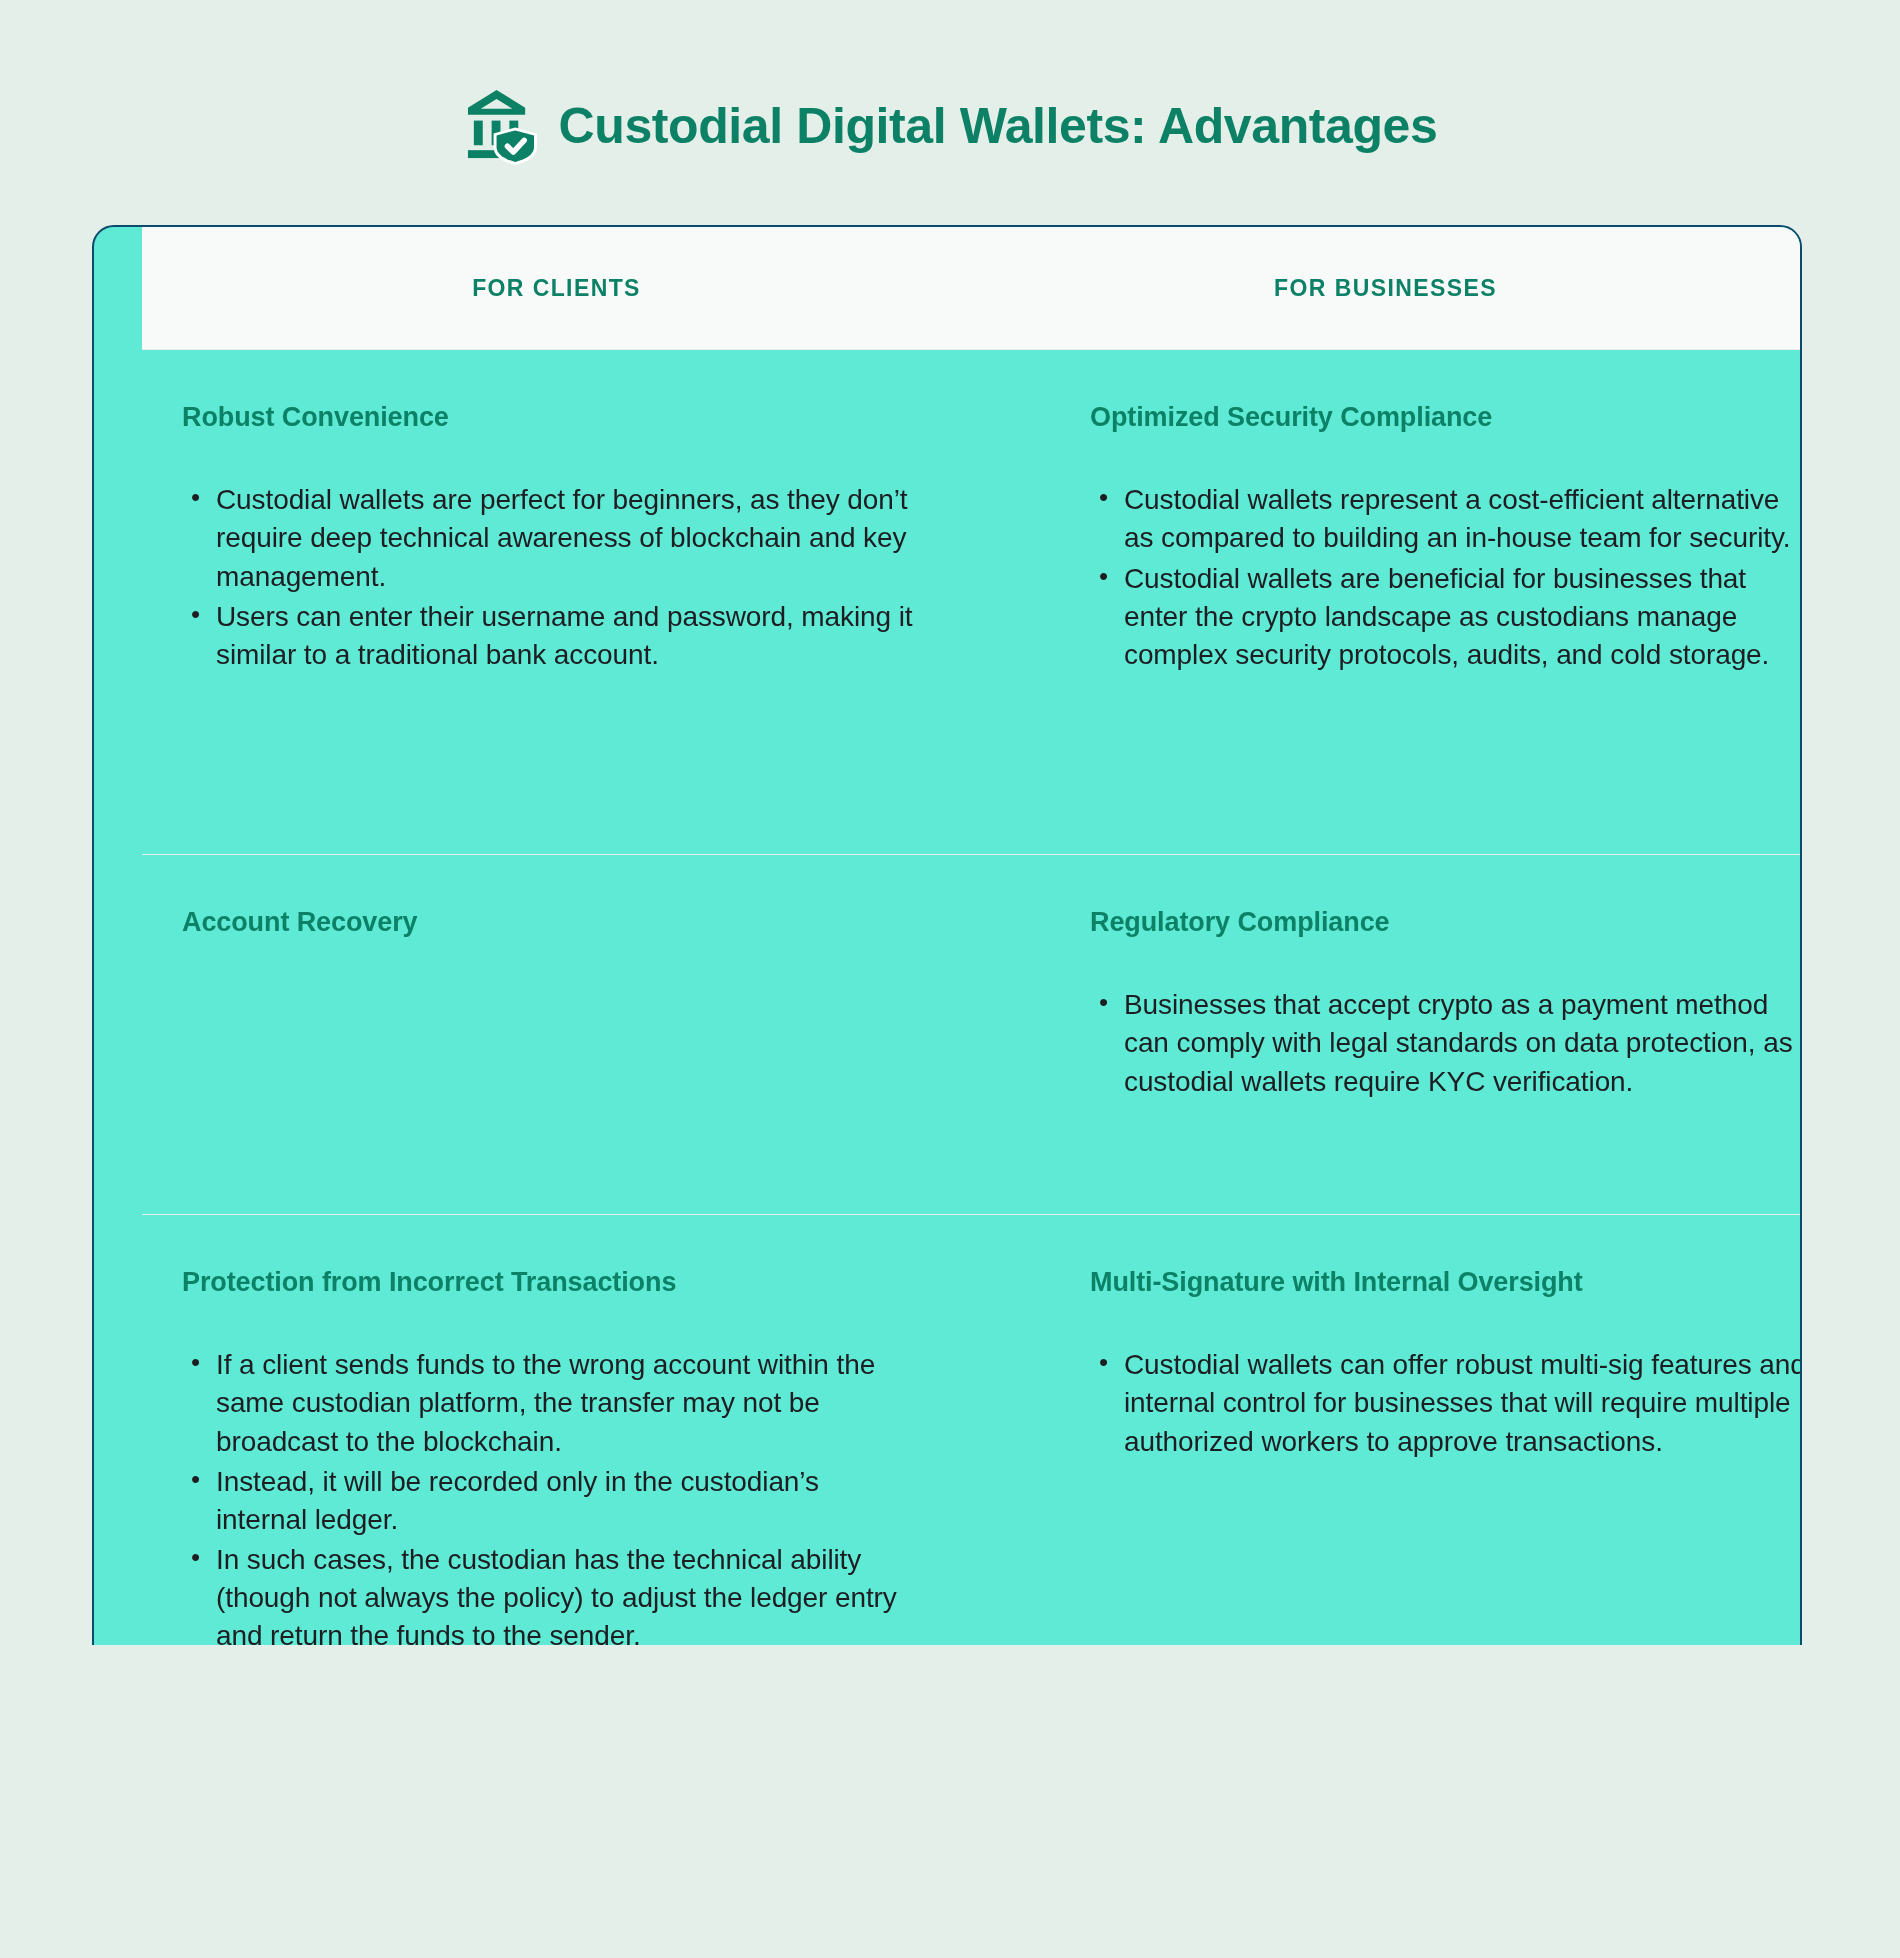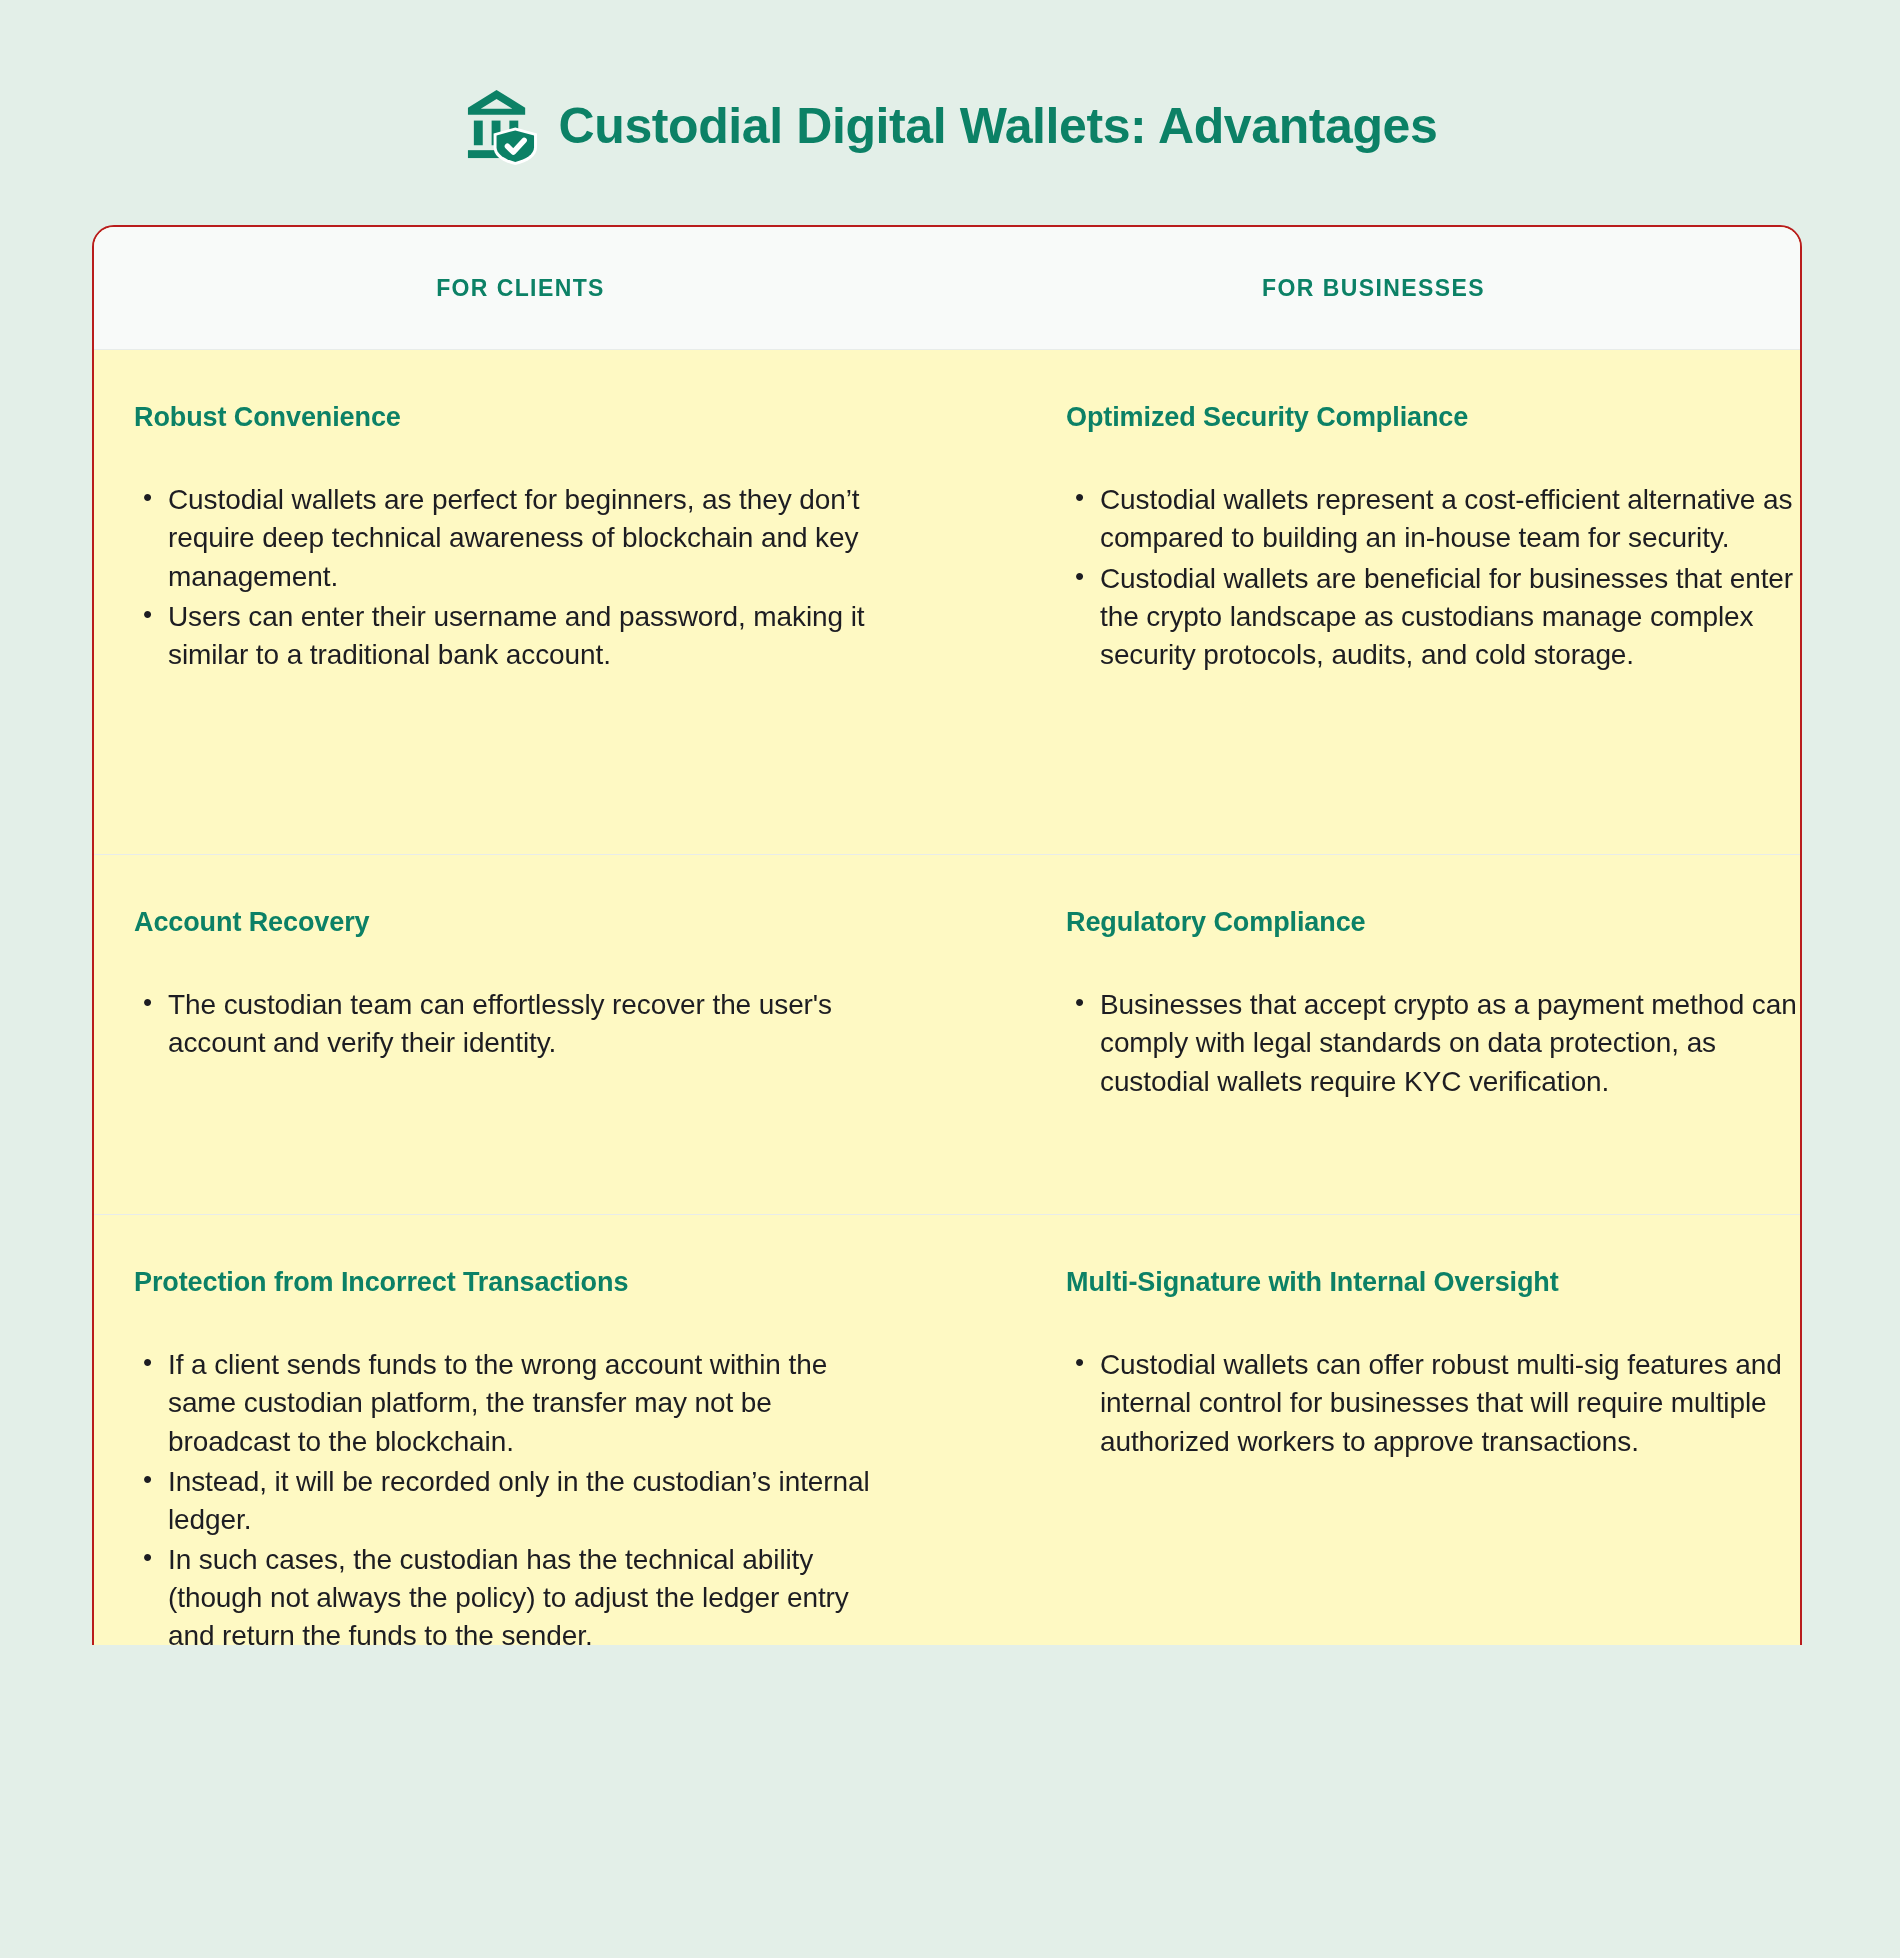--- a/index.html
+++ b/index.html
@@ -51,26 +51,27 @@
     white-space: nowrap;
   }
 
   
   .card {
     position: absolute;
     left: 92px;
     top: 225px;
     width: 1710px;
     height: 1640px;
-    background: #fef9c3;
-    border: 2px solid #b91c1c;
+    background: #5eead4;
+    border: 2px solid #0c4a6e;
     border-radius: 22px;
     overflow: hidden;
     display: flex;
     flex-direction: column;
+    padding-left: 48px;
   }
 
   
   .col-head {
     flex: 0 0 auto;
     height: 123px;
     background: #f8faf9;
     border-bottom: 1px solid #e8ecea;
     display: flex;
     align-items: center;
@@ -201,23 +202,20 @@
           <ul class="bullets">
             <li>Custodial wallets represent a cost-efficient alternative as compared to building an in-house team for security.</li>
             <li>Custodial wallets are beneficial for businesses that enter the crypto landscape as custodians manage complex security protocols, audits, and cold storage.</li>
           </ul>
         </div>
       </div>
 
       <div class="row row-2">
         <div class="cellbox left">
           <h2 class="sect-title">Account Recovery</h2>
-          <ul class="bullets">
-            <li>The custodian team can effortlessly recover the user's account and verify their identity.</li>
-          </ul>
         </div>
         <div class="cellbox right">
           <h2 class="sect-title">Regulatory Compliance</h2>
           <ul class="bullets">
             <li>Businesses that accept crypto as a payment method can comply with legal standards on data protection, as custodial wallets require KYC verification.</li>
           </ul>
         </div>
       </div>
 
       <div class="row row-3">

